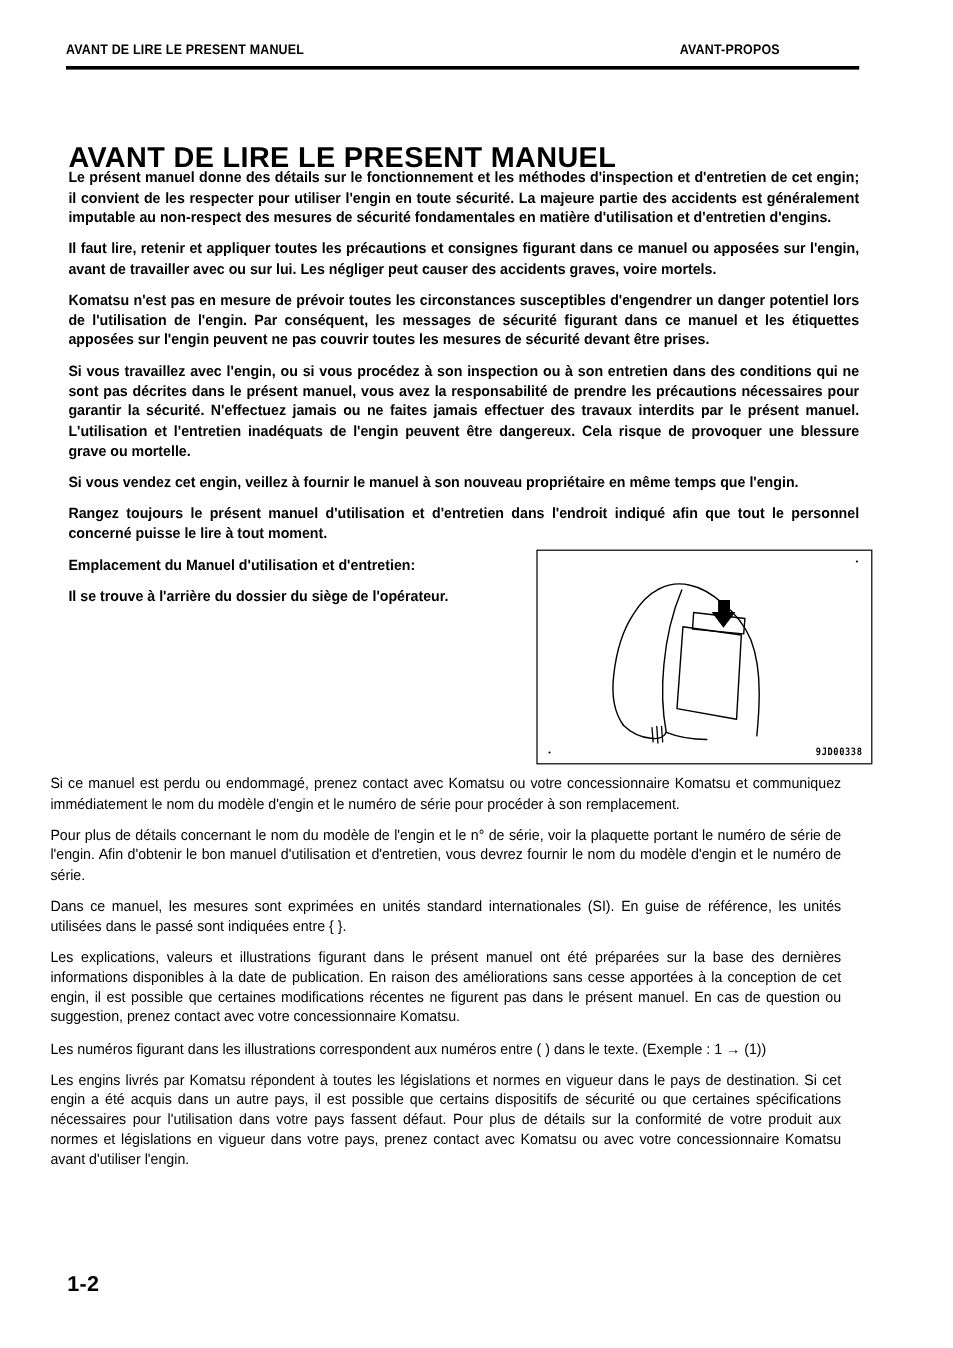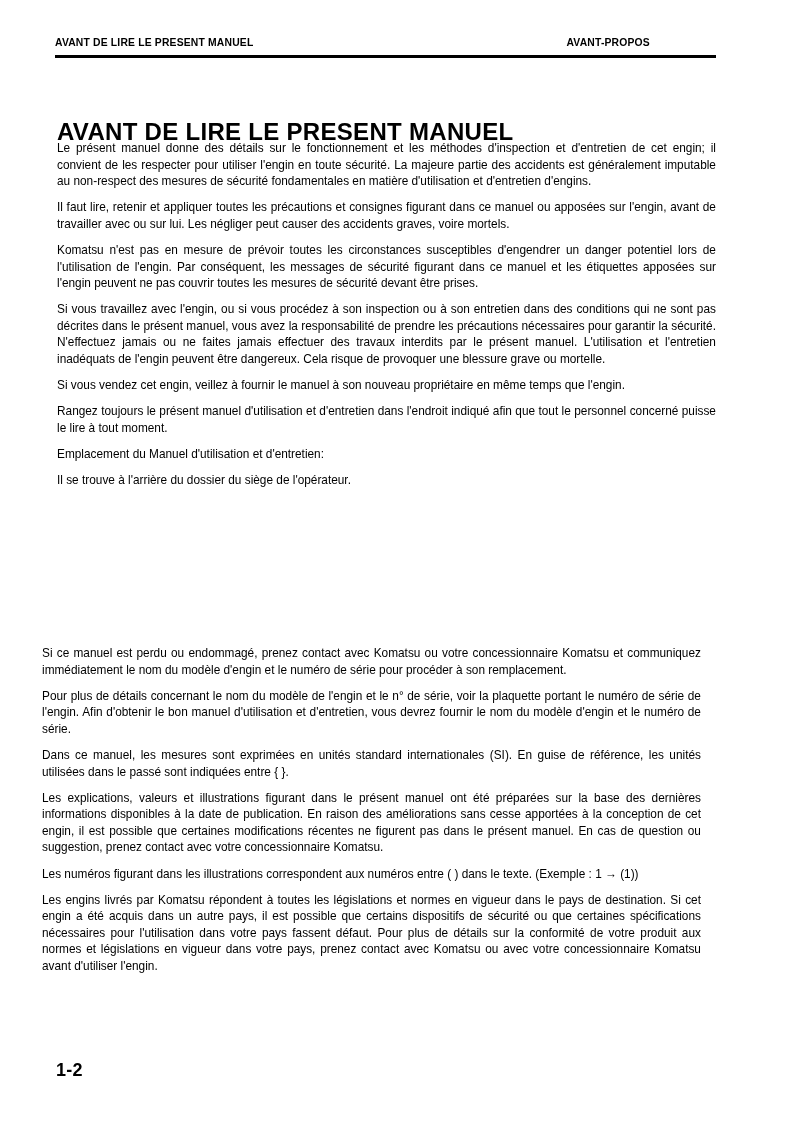--- a/index.html
+++ b/index.html
@@ -63,20 +63,21 @@
     line-height: 1.05;
     white-space: nowrap;
   }
 
   
   .content {
     position: absolute;
     left: 57px;
     top: 140px;
     width: 659px;
+    font-weight: bold;
   }
   p.para {
     margin: 0 0 9.5px 0;
     font-size: 12.4px;
     line-height: 16.6px;
     text-align: justify;
     text-justify: inter-word;
     transform: scaleX(0.955);
     transform-origin: left top;
     width: 690px;
@@ -167,20 +168,48 @@
     <p class="para">Le présent manuel donne des détails sur le fonctionnement et les méthodes d'inspection et d'entretien de cet engin; il convient de les respecter pour utiliser l'engin en toute sécurité. La majeure partie des accidents est généralement imputable au non-respect des mesures de sécurité fondamentales en matière d'utilisation et d'entretien d'engins.</p>
     <p class="para">Il faut lire, retenir et appliquer toutes les précautions et consignes figurant dans ce manuel ou apposées sur l'engin, avant de travailler avec ou sur lui. Les négliger peut causer des accidents graves, voire mortels.</p>
     <p class="para">Komatsu n'est pas en mesure de prévoir toutes les circonstances susceptibles d'engendrer un danger potentiel lors de l'utilisation de l'engin. Par conséquent, les messages de sécurité figurant dans ce manuel et les étiquettes apposées sur l'engin peuvent ne pas couvrir toutes les mesures de sécurité devant être prises.</p>
     <p class="para">Si vous travaillez avec l'engin, ou si vous procédez à son inspection ou à son entretien dans des conditions qui ne sont pas décrites dans le présent manuel, vous avez la responsabilité de prendre les précautions nécessaires pour garantir la sécurité. N'effectuez jamais ou ne faites jamais effectuer des travaux interdits par le présent manuel. L'utilisation et l'entretien inadéquats de l'engin peuvent être dangereux. Cela risque de provoquer une blessure grave ou mortelle.</p>
     <p class="para nojust">Si vous vendez cet engin, veillez à fournir le manuel à son nouveau propriétaire en même temps que l'engin.</p>
     <p class="para">Rangez toujours le présent manuel d'utilisation et d'entretien dans l'endroit indiqué afin que tout le personnel concerné puisse le lire à tout moment.</p>
     <p class="para nojust">Emplacement du Manuel d'utilisation et d'entretien:</p>
     <p class="para nojust gap-before-figure">Il se trouve à l'arrière du dossier du siège de l'opérateur.</p>
   </div>
 
+  <div class="figure-box">
+    <svg class="figure-svg" viewBox="0 0 280 179" preserveAspectRatio="none">
+
+      <path d="M 72 147 C 64 136 62 120 64 104 C 66 86 71 68 80 54 C 86 44 94 36 102 32" fill="none" stroke="#000" stroke-width="1.2" stroke-linecap="round"></path>
+
+      <path d="M 102 32 C 110 28 120 27 128 29 C 138 31 147 37 155 44" fill="none" stroke="#000" stroke-width="1.2" stroke-linecap="round"></path>
+
+      <path d="M 155 44 C 165 52 174 63 179 75 C 184 88 186 104 186 120 C 186 134 185 146 184 156" fill="none" stroke="#000" stroke-width="1.2" stroke-linecap="round"></path>
+
+      <path d="M 108 153 C 105 137 104 116 106 96 C 108 74 113 52 121 33" fill="none" stroke="#000" stroke-width="1.2" stroke-linecap="round"></path>
+
+      <path d="M 72 147 C 78 153 86 157 95 158 C 101 159 106 157 108 153" fill="none" stroke="#000" stroke-width="1.2" stroke-linecap="round"></path>
+
+      <path d="M 108 153 C 118 157 130 159 142 159" fill="none" stroke="#000" stroke-width="1.2" stroke-linecap="round"></path>
+
+      <path d="M 96 149 L 97 161 M 100 148 L 101 162 M 104 148 L 105 161" fill="none" stroke="#000" stroke-width="1.1" stroke-linecap="round"></path>
+
+      <path d="M 131 52 L 174 57 L 173 70 L 130 66 Z" fill="none" stroke="#000" stroke-width="1.2" stroke-linejoin="round"></path>
+
+      <path d="M 122 64 L 171 71 L 167 142 L 117 133 Z" fill="none" stroke="#000" stroke-width="1.2" stroke-linejoin="round"></path>
+
+      <path d="M 152 42 L 161 42 L 161 52 L 165 52 L 156 64 L 147 52 L 152 52 Z" fill="#000" stroke="#000" stroke-width="1"></path>
+
+      <circle cx="268" cy="9" r="0.9" fill="#000"></circle>
+      <circle cx="10" cy="170" r="0.9" fill="#000"></circle>
+    </svg>
+    <span class="figure-code">9JD00338</span>
+  </div>
 
   <div class="content-lower">
     <p class="para">Si ce manuel est perdu ou endommagé, prenez contact avec Komatsu ou votre concessionnaire Komatsu et communiquez immédiatement le nom du modèle d'engin et le numéro de série pour procéder à son remplacement.</p>
     <p class="para">Pour plus de détails concernant le nom du modèle de l'engin et le n° de série, voir la plaquette portant le numéro de série de l'engin. Afin d'obtenir le bon manuel d'utilisation et d'entretien, vous devrez fournir le nom du modèle d'engin et le numéro de série.</p>
     <p class="para">Dans ce manuel, les mesures sont exprimées en unités standard internationales (SI). En guise de référence, les unités utilisées dans le passé sont indiquées entre { }.</p>
     <p class="para">Les explications, valeurs et illustrations figurant dans le présent manuel ont été préparées sur la base des dernières informations disponibles à la date de publication. En raison des améliorations sans cesse apportées à la conception de cet engin, il est possible que certaines modifications récentes ne figurent pas dans le présent manuel. En cas de question ou suggestion, prenez contact avec votre concessionnaire Komatsu.</p>
     <p class="para nojust">Les numéros figurant dans les illustrations correspondent aux numéros entre ( ) dans le texte. (Exemple : 1 → (1))</p>
     <p class="para last">Les engins livrés par Komatsu répondent à toutes les législations et normes en vigueur dans le pays de destination. Si cet engin a été acquis dans un autre pays, il est possible que certains dispositifs de sécurité ou que certaines spécifications nécessaires pour l'utilisation dans votre pays fassent défaut. Pour plus de détails sur la conformité de votre produit aux normes et législations en vigueur dans votre pays, prenez contact avec Komatsu ou avec votre concessionnaire Komatsu avant d'utiliser l'engin.</p>
   </div>
 

